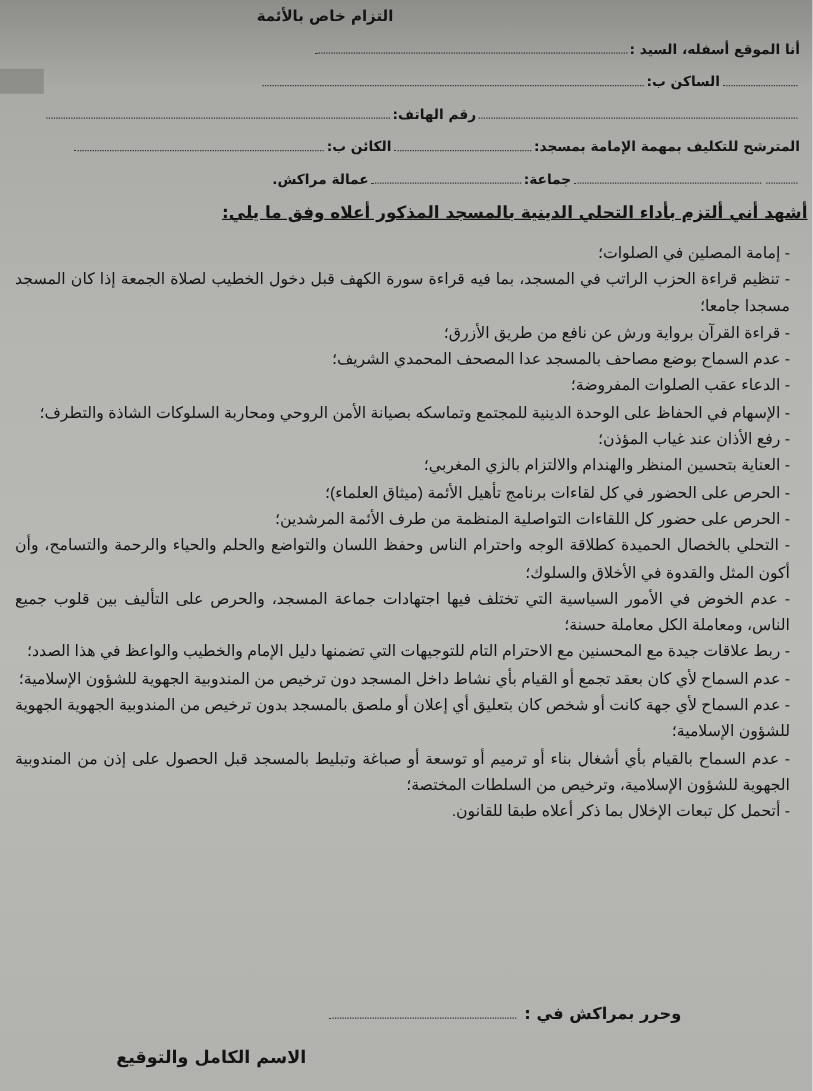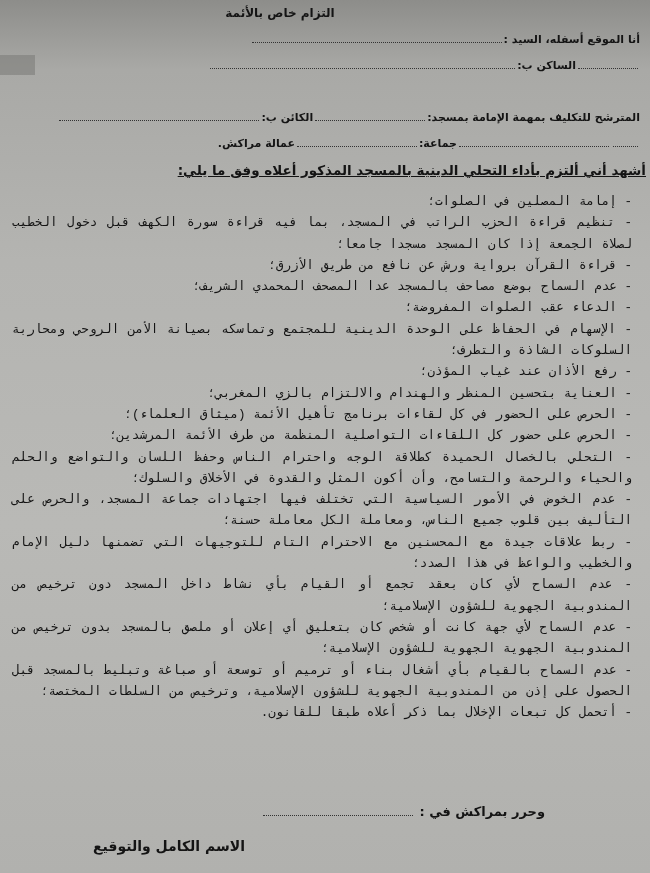--- a/index.html
+++ b/index.html
@@ -13,36 +13,36 @@
     .page {
       position: absolute; inset: 0;
       direction: rtl;
     }
     .shadow-left {
       position: absolute; left: 0; top: 55px; width: 35px; height: 20px;
       background: #7d7d7a; opacity: .6;
     }
     .title {
       position: absolute; top: 6px; left: 0; width: 520px;
-      text-align: center; font-weight: bold; font-size: 12px; padding-left: 20px;
+      text-align: center; font-weight: bold; font-size: 12px;
     }
     .hdr-line {
       position: absolute; right: 10px; font-weight: bold; font-size: 11px;
       white-space: nowrap; display: flex; align-items: baseline;
     }
     .dots {
       display: inline-block; border-bottom: 1.5px dotted #333; height: 9px; margin: 0 2px;
     }
     .heading {
       position: absolute; top: 162px; right: 4px; font-weight: bold; font-size: 13.5px;
       text-decoration: underline; white-space: nowrap;
     }
     .body {
       position: absolute; top: 192px; right: 18px; width: 620px;
-      font-family: Liberation Mono, monospace; font-size: 12.6px; line-height: 21.3px;
+      font-family: Liberation Sans, sans-serif; font-size: 12.6px; line-height: 21.3px;
       text-align: justify; text-align-last: right;
     }
     .item { margin: 0; }
     .sign-line {
       position: absolute; top: 804px; right: 105px; font-weight: bold; font-size: 13px;
       display: flex; align-items: baseline; white-space: nowrap;
     }
     .sign-name {
       position: absolute; top: 838px; right: 405px; font-weight: bold; font-size: 14px;
     }
@@ -59,20 +59,25 @@
     <span>أنا الموقع أسفله، السيد :</span>
     <span class="dots" style="width:250px;"></span>
   </div>
 
   <div class="hdr-line" style="top:59px;">
     <span class="dots" style="width:60px;"></span>
     <span>الساكن ب:</span>
     <span class="dots" style="width:305px;"></span>
   </div>
 
+  <div class="hdr-line" style="top:85px;">
+    <span class="dots" style="width:255px;"></span>
+    <span>رقم الهاتف:</span>
+    <span class="dots" style="width:275px;"></span>
+  </div>
 
   <div class="hdr-line" style="top:111px;">
     <span>المترشح للتكليف بمهمة الإمامة بمسجد:</span>
     <span class="dots" style="width:110px;"></span>
     <span>الكائن ب:</span>
     <span class="dots" style="width:200px;"></span>
   </div>
 
   <div class="hdr-line" style="top:137px;">
     <span class="dots" style="width:25px;"></span>

